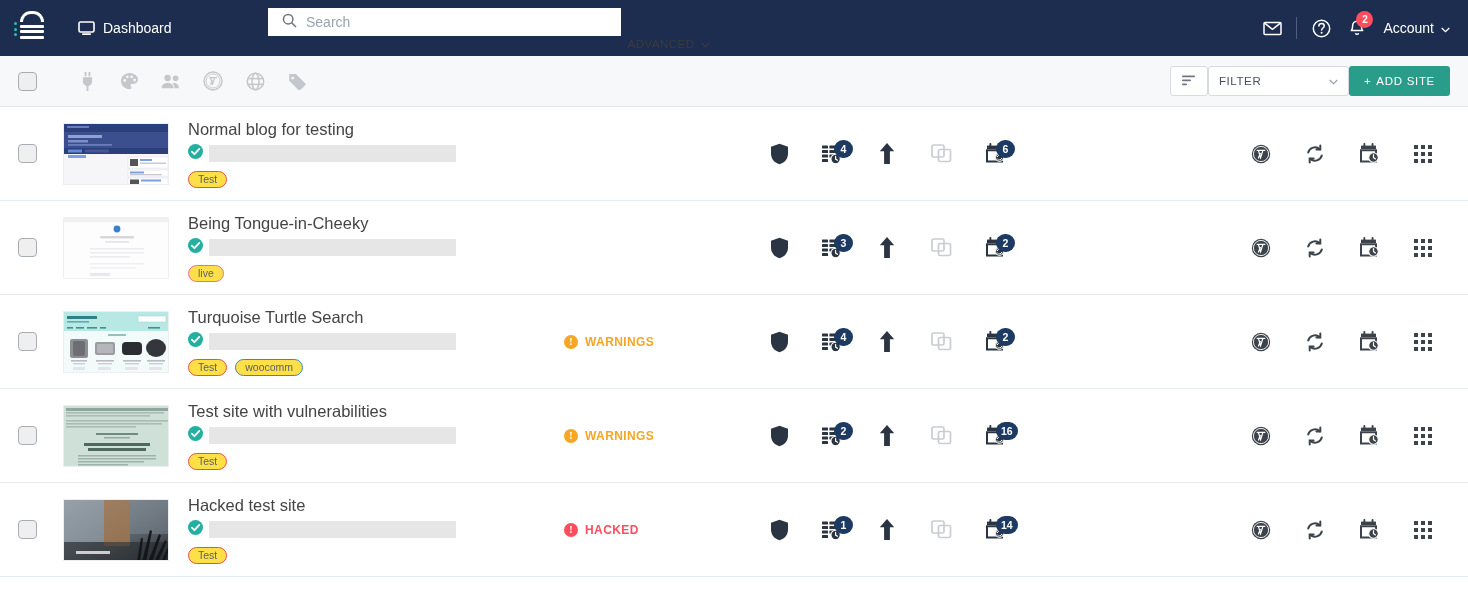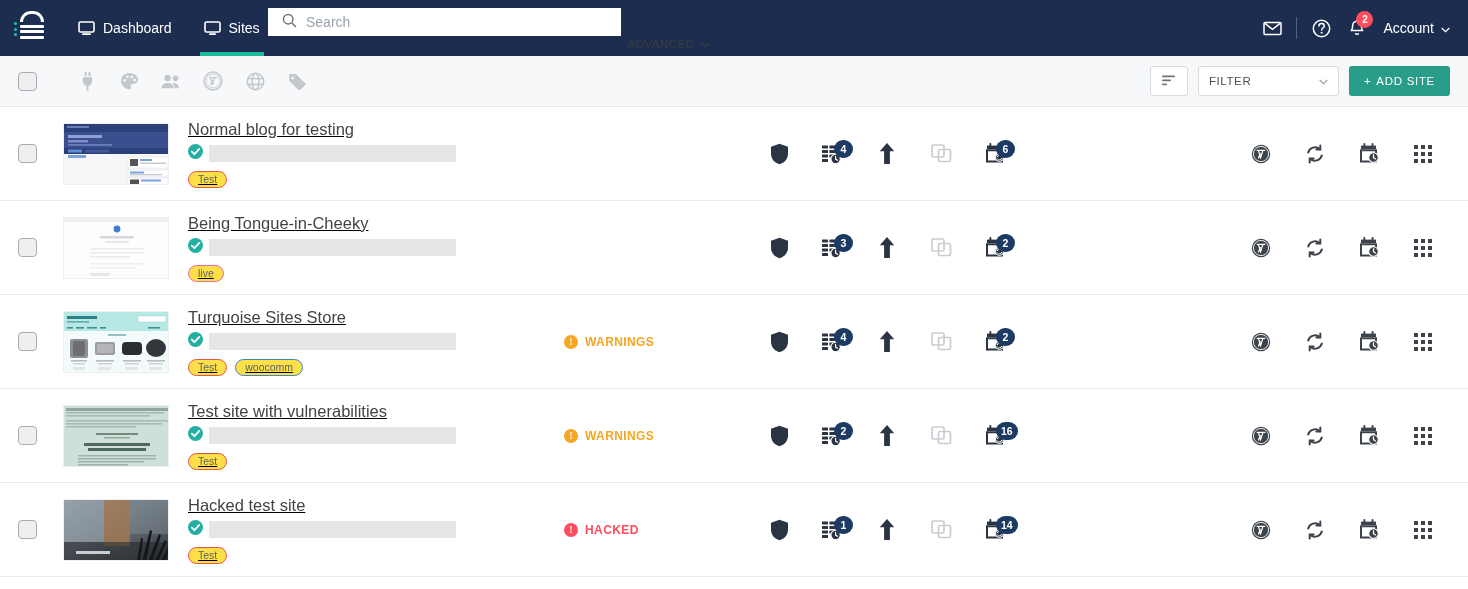--- a/index.html
+++ b/index.html
@@ -120,21 +120,21 @@
     border: 1px solid #a7adb5;
     border-radius: 4px; background: #efefef;
     cursor: pointer; flex: none;
   }
   .tool-icons { display: flex; align-items: center; margin-left: 29px; gap: 0; }
   .tool-ic {
     width: 42px; height: 40px;
     display: flex; align-items: center; justify-content: center;
     cursor: pointer; color: #c4c7cb;
   }
-  .tb-right { margin-left: auto; display: flex; gap: 10px; }
+  .tb-right { margin-left: auto; display: flex; }
   .sortbtn {
     width: 38px; height: 30px;
     background: #fff; border: 1px solid #d7dbe0; border-radius: 3px;
     display: flex; align-items: center; justify-content: center;
     cursor: pointer;
   }
   .filterbtn {
     width: 141px; height: 30px;
     background: #fff; border: 1px solid #d7dbe0; border-radius: 3px;
     display: flex; align-items: center;
@@ -162,21 +162,21 @@
   }
   .row-chk { flex: none; width: 19px; }
   .thumb {
     width: 106px; height: 62px;
     margin-left: 26px; flex: none;
     background: #f0f0f0; overflow: hidden;
     border: 1px solid #eceff2;
   }
   .thumb svg { display: block; }
 
-  .info { margin-left: 19px; width: 268px; flex: none; text-decoration: underline; }
+  .info { margin-left: 19px; width: 268px; flex: none; }
   .stitle {
     font-size: 16.5px; color: #444;
     line-height: 19px; margin-bottom: 5px;
     white-space: nowrap;
   }
   .urlrow { display: flex; align-items: center; gap: 6px; margin-bottom: 8px; }
   .url-bar { height: 17px; background: #e6e6e6; flex: 1; }
   .tags { display: flex; gap: 8px; }
   .tag {
     height: 17px; padding: 0 9px;
@@ -250,30 +250,20 @@
   <div class="navtabs">
     <div class="navtab">
       <span>
         <svg width="17" height="15" viewBox="0 0 17 15">
             <rect x="1" y="1" width="15" height="10" rx="1.5" fill="none" stroke="#fff" stroke-width="1.6"></rect>
             <rect x="4" y="12.3" width="9" height="1.7" rx=".8" fill="#fff"></rect>
           </svg>
       </span>
       <span>Dashboard</span>
 
-    </div>
-    <div class="navtab active">
-      <span>
-        <svg width="17" height="15" viewBox="0 0 17 15">
-            <rect x="1" y="1" width="15" height="10" rx="1.5" fill="none" stroke="#fff" stroke-width="1.6"></rect>
-            <rect x="5" y="12.3" width="7" height="1.7" rx=".8" fill="#fff"></rect>
-          </svg>
-      </span>
-      <span>Sites</span>
-      <span class="ul"></span>
     </div>
   </div>
 
   <div class="searchwrap">
     <div class="searchbox">
       <span>
         <svg width="15" height="15" viewBox="0 0 15 15">
             <circle cx="6.2" cy="6.2" r="4.7" fill="none" stroke="#6e757e" stroke-width="1.5"></circle>
             <line x1="9.7" y1="9.7" x2="14" y2="14" stroke="#6e757e" stroke-width="1.5"></line>
           </svg>
@@ -698,21 +688,21 @@
       <g>
         <ellipse cx="92" cy="36" rx="10" ry="9" fill="#34363c"></ellipse>
         <rect x="83" y="48" width="18" height="1.6" fill="#b9bbc0"></rect>
         <rect x="85" y="51" width="14" height="1.4" fill="#cdcfd4"></rect>
         <rect x="85" y="55" width="13" height="3" rx="1" fill="#e2e4e8"></rect>
       </g>
     </svg>
       </div>
 
     <div class="info">
-      <div class="stitle">Turquoise Sites Store</div>
+      <div class="stitle">Turquoise Turtle Search</div>
       <div class="urlrow">
         <span>
           <svg width="15" height="15" viewBox="0 0 15 15">
               <circle cx="7.5" cy="7.5" r="7.5" fill="#23b0a0"></circle>
               <path d="M3.8 7.7 6.4 10.2 11.3 4.9" fill="none" stroke="#fff" stroke-width="1.8" stroke-linecap="round" stroke-linejoin="round"></path>
             </svg>
         </span>
         <span class="url-bar"></span>
       </div>
       <div class="tags">

